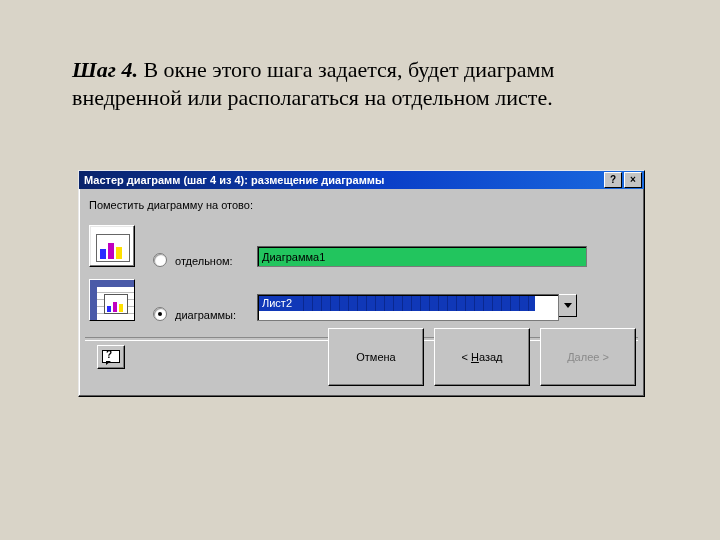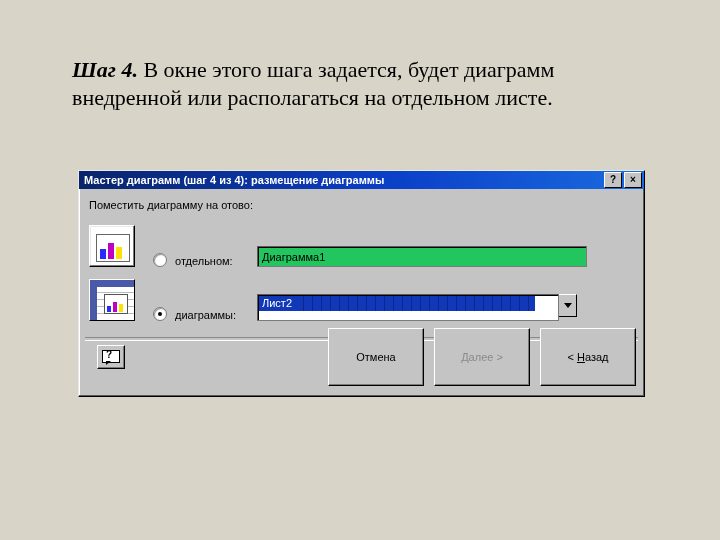--- a/index.html
+++ b/index.html
@@ -133,22 +133,22 @@
           <div class="helpglyph">
             <div class="bubble"></div>
               <div class="q">?</div>
               <div class="tail"></div>
           </div>
         </div>
         <div class="spacer"></div>
         <div class="btn">
             <span>Отмена</span>
           </div>
+        <div class="btn">
+          <span><span>&lt; </span><span class="und">Н</span><span>азад</span></span>
+        </div>
         <div class="btn disabled">
           <span><span class="und">Д</span><span>алее &gt;</span></span>
-        </div>
-        <div class="btn">
-          <span><span>&lt; </span><span class="und">Н</span><span>азад</span></span>
         </div>
       </div>
     </div>
   </div>
 </div>
 
 </body></html>

